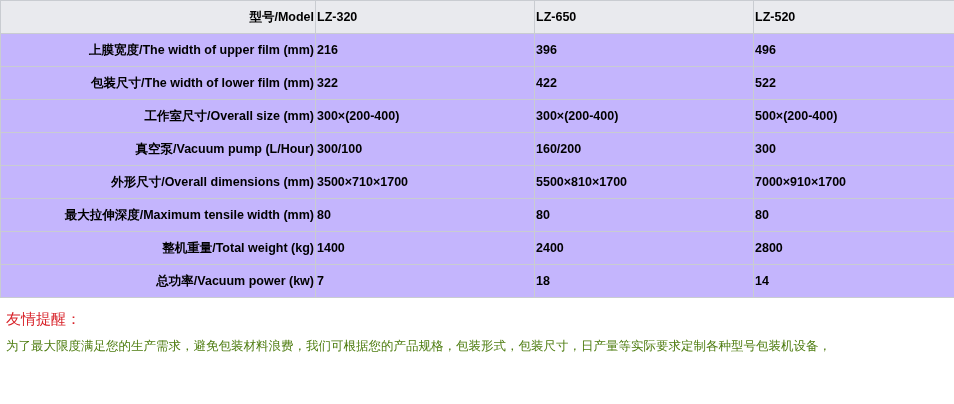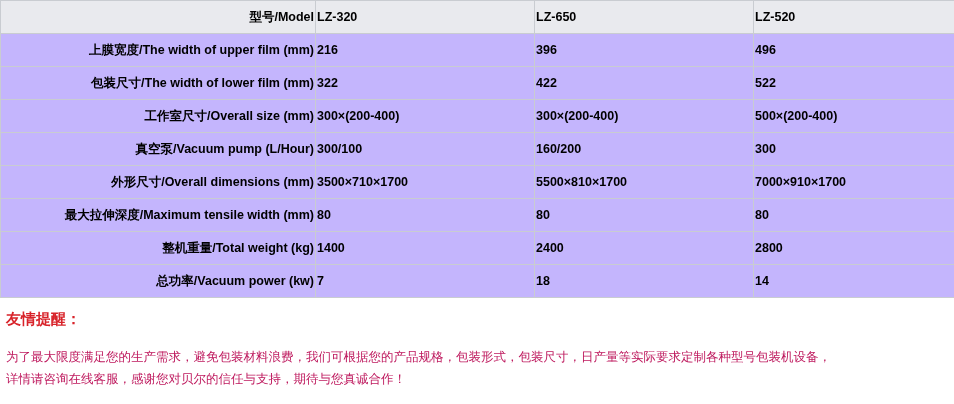--- a/index.html
+++ b/index.html
@@ -55,27 +55,27 @@
     font-weight: bold;
   }
   tr.header td.val {
     font-weight: bold;
   }
   .notice {
     padding: 10px 6px 0 6px;
   }
   .notice-title {
     color: #d8232a;
-    font-weight: bold;
+    font-weight: normal;
     font-size: 15px;
-    margin-bottom: 17px;
+    margin-bottom: 6px;
     margin-top: 2px;
   }
   .notice-line {
-    color: #be185d;
+    color: #4d7c0f;
     font-size: 12.5px;
     line-height: 22px;
   }
 </style>
 </head>
 <body>
 
 <div class="wrap">
 
   <table class="spec">
@@ -141,16 +141,15 @@
         <td class="val">7</td>
         <td class="val">18</td>
         <td class="val">14</td>
       </tr>
     </tbody>
   </table>
 
   <div class="notice">
     <div class="notice-title">友情提醒：</div>
     <div class="notice-line">为了最大限度满足您的生产需求，避免包装材料浪费，我们可根据您的产品规格，包装形式，包装尺寸，日产量等实际要求定制各种型号包装机设备，</div>
-    <div class="notice-line">详情请咨询在线客服，感谢您对贝尔的信任与支持，期待与您真诚合作！</div>
   </div>
 
 </div>
 
 </body></html>

